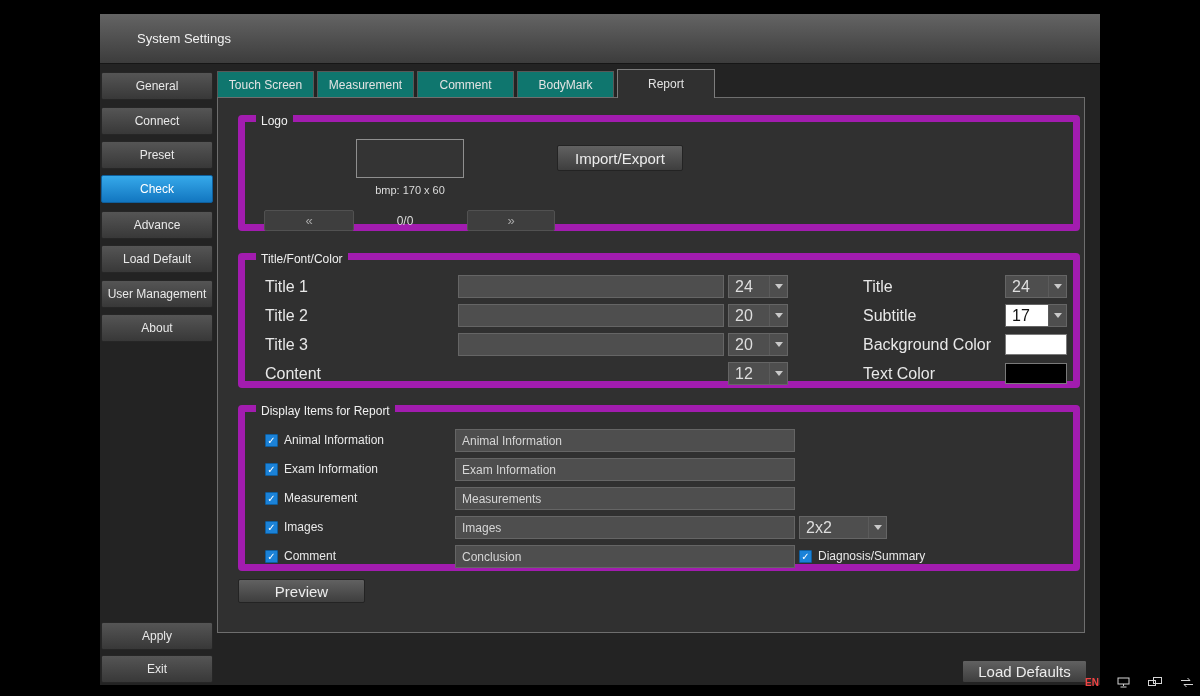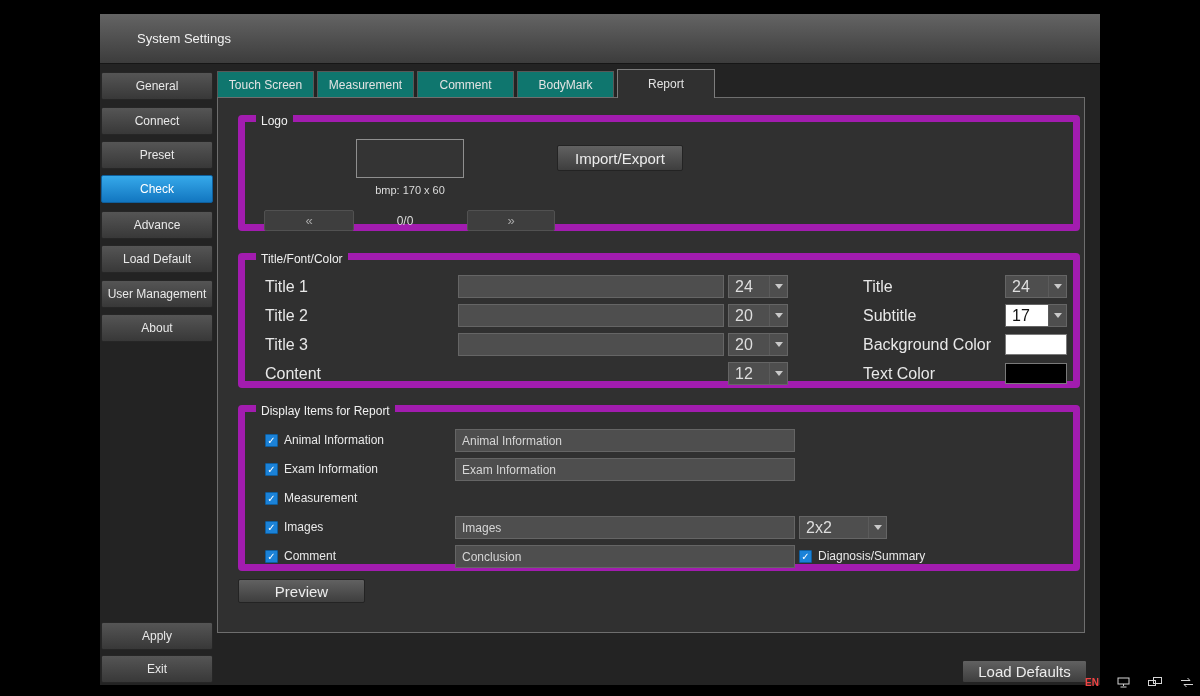--- a/index.html
+++ b/index.html
@@ -163,20 +163,21 @@
 
         <div class="drow" style="top:46px;">
           <span class="checkbox checked" style="left:20px;"></span>
           <span class="cb-label" style="left:39px;">Exam Information</span>
           <input class="field" style="left: 210px; top: 0px; width: 340px;" value="Exam Information">
         </div>
 
         <div class="drow" style="top:75px;">
           <span class="checkbox checked" style="left:20px;"></span>
           <span class="cb-label" style="left:39px;">Measurement</span>
+          <input class="field" style="left: 210px; top: 0px; width: 340px;" value="Measurements">
         </div>
 
         <div class="drow" style="top:104px;">
           <span class="checkbox checked" style="left:20px;"></span>
           <span class="cb-label" style="left:39px;">Images</span>
           <input class="field" style="left: 210px; top: 0px; width: 340px;" value="Images">
           <div class="combo" style="left:554px;top:0;width:88px;">
             <span class="val">2x2</span>
             <span class="chev"></span>
           </div>

